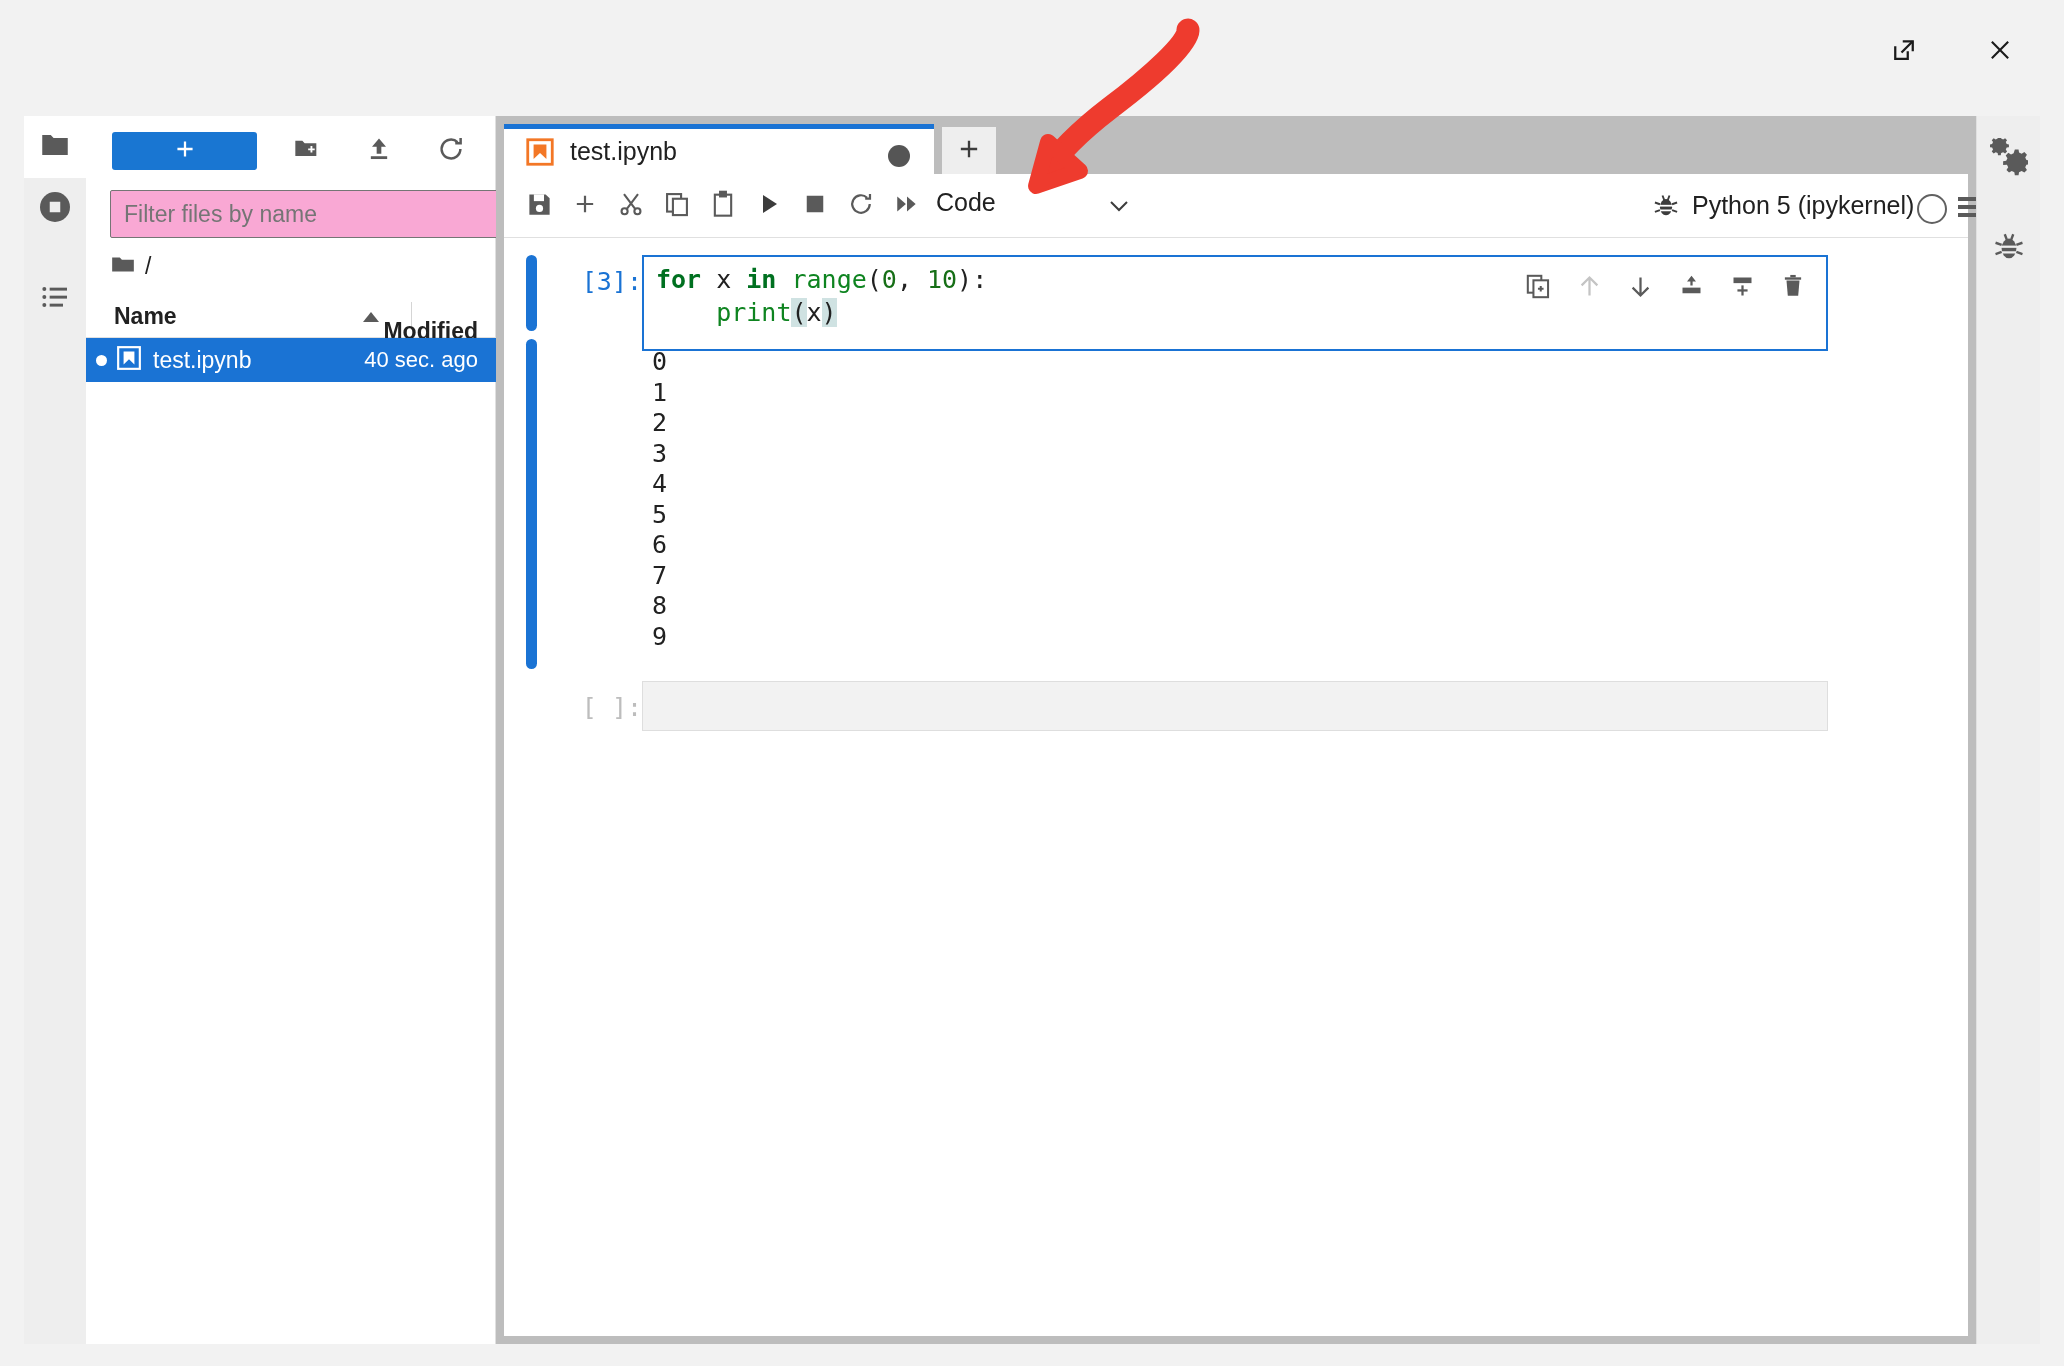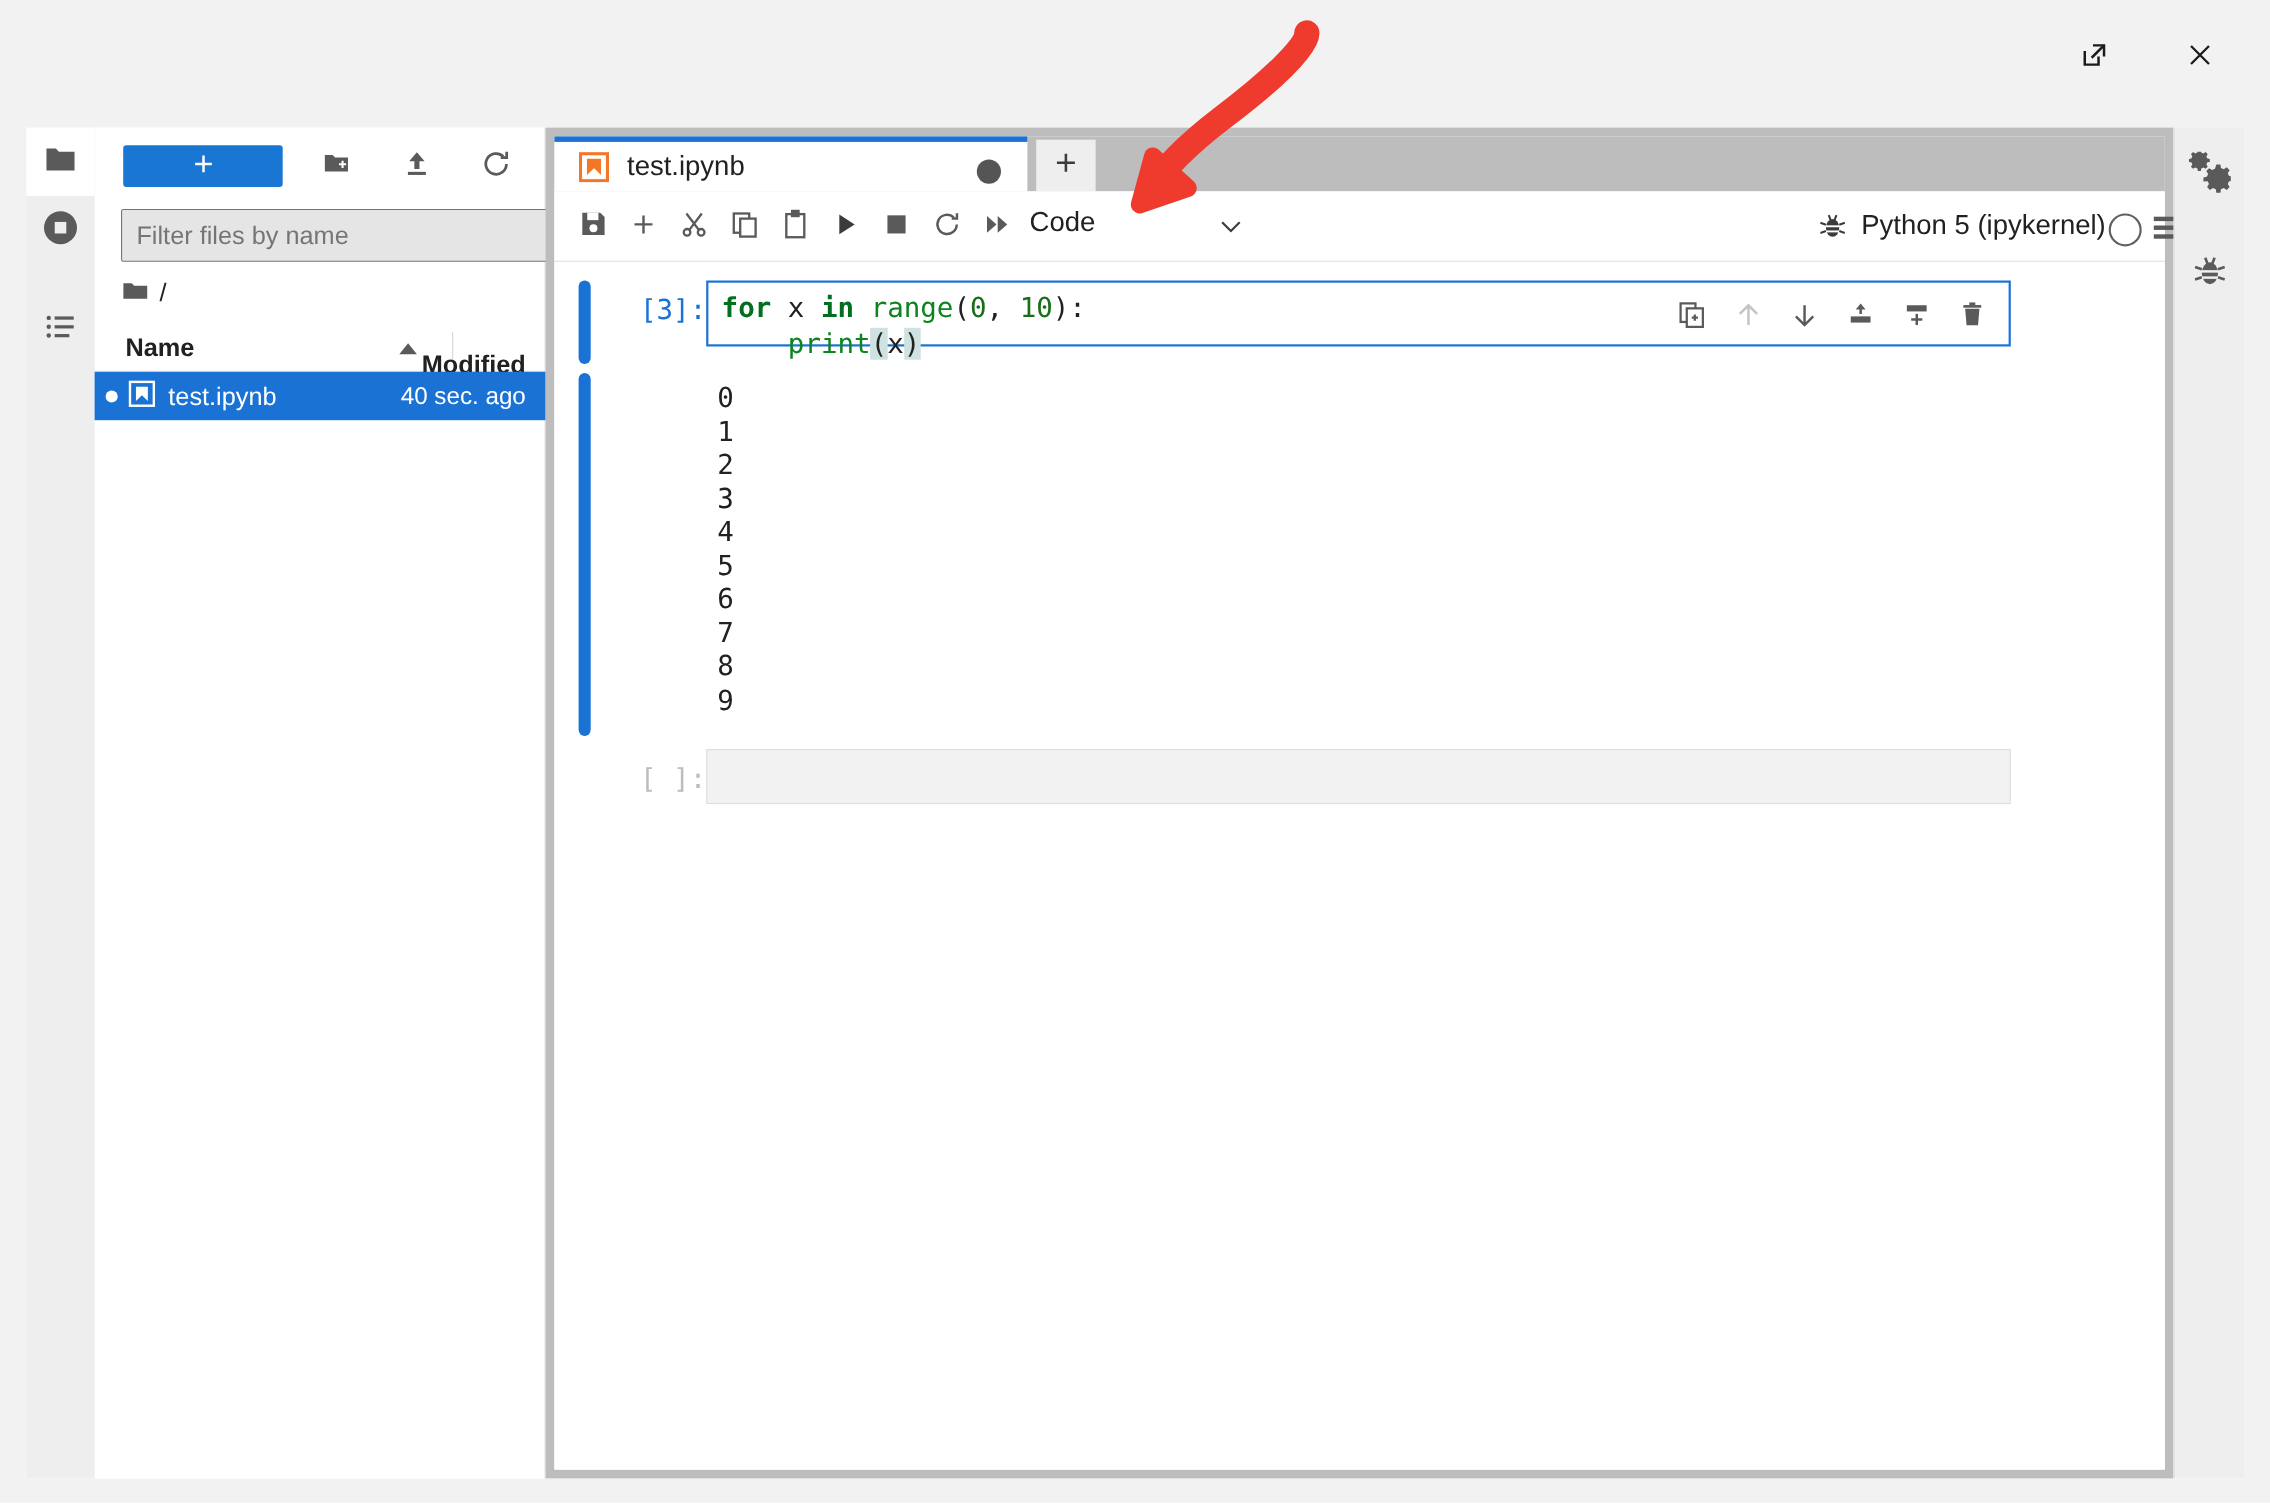--- a/index.html
+++ b/index.html
@@ -68,21 +68,21 @@
   .fb-icon-btn{
     position:absolute;top:14px;width:42px;height:42px;
     display:flex;align-items:center;justify-content:center;cursor:pointer;
   }
   #btn-new-folder{left:200px;}
   #btn-upload{left:272px;}
   #btn-refresh{left:344px;}
 
   #filter-box{
     position:absolute;left:24px;top:74px;width:462px;height:48px;
-    border:1px solid #757575;border-radius:2px;background:#e5e5e5;
+    border:1px solid #757575;border-radius:2px;background:#f9a8d4;
     box-sizing:border-box;display:flex;align-items:center;
   }
   #filter-input{
     border:none;outline:none;background:transparent;
     font-size:23px;color:#616161;
     font-family:"Liberation Sans",sans-serif;
     padding-left:13px;width:370px;height:44px;
   }
   #filter-input::placeholder{color:#757575;}
   #filter-search-icon{
@@ -185,21 +185,21 @@
   .cell-collab-bar{
     position:absolute;left:22px;width:11px;border-radius:6px;background:#1a73d4;
   }
   .prompt{
     position:absolute;width:110px;text-align:right;
     font-family:"DejaVu Sans Mono","Liberation Mono",monospace;
     font-size:25px;color:#1a73d4;
   }
   .prompt.empty{color:#bdbdbd;}
   #code-cell-input{
-    position:absolute;left:138px;top:16px;width:1186px;height:60px;
+    position:absolute;left:138px;top:16px;width:1186px;height:96px;
     background:#fff;border:2px solid #1a73d4;box-sizing:border-box;
   }
   #code-text{
     position:absolute;left:12px;top:6px;
     font-family:"DejaVu Sans Mono","Liberation Mono",monospace;
     font-size:25px;line-height:33px;white-space:pre;color:#212121;
   }
   .kw{color:#007020;font-weight:bold;}
   .fn{color:#0e8420;}
   .num{color:#176f17;}

